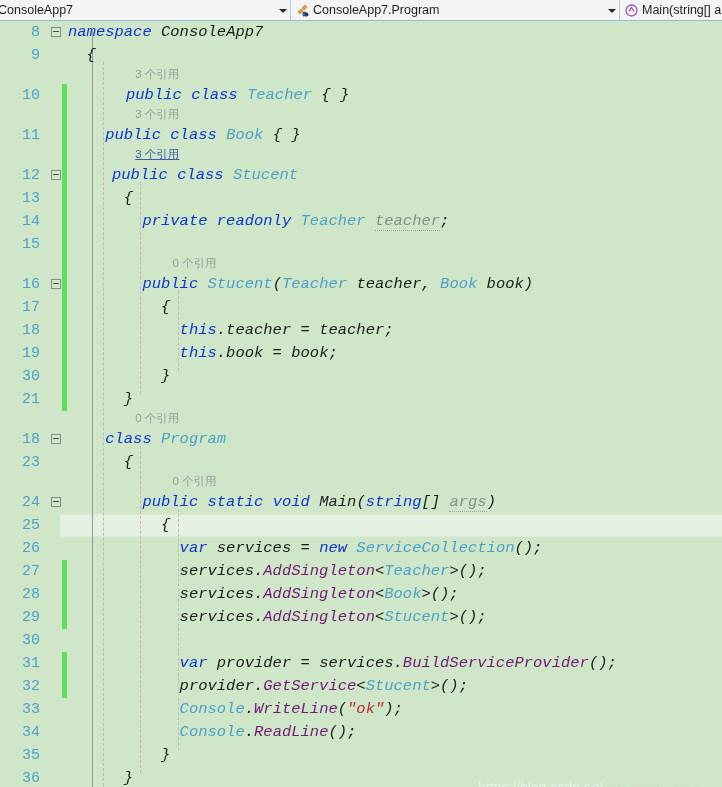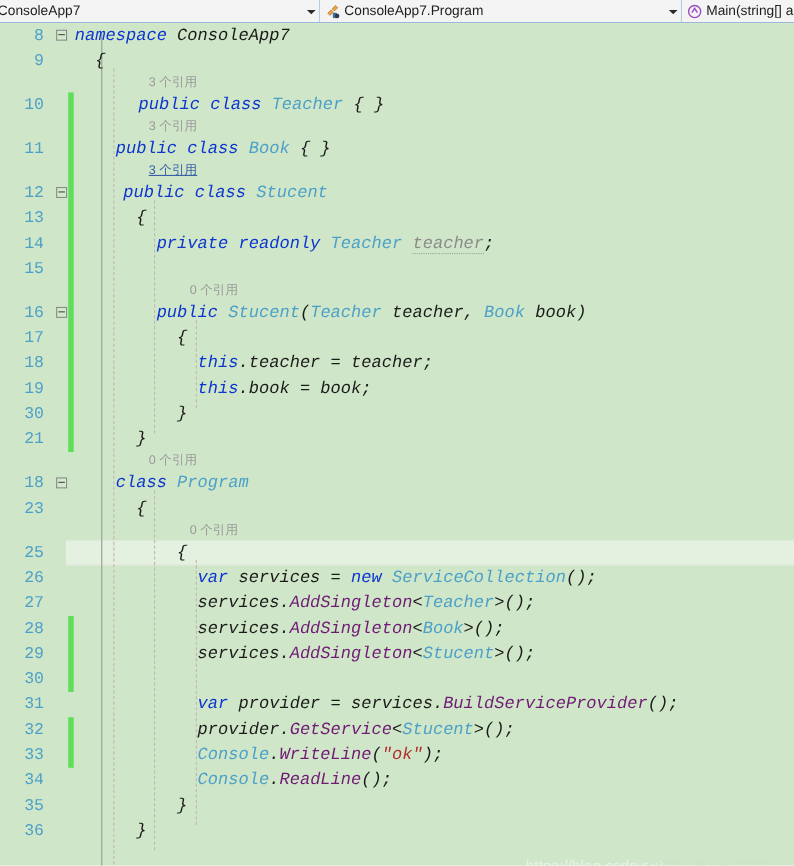--- a/index.html
+++ b/index.html
@@ -347,20 +347,27 @@
       </div>
       <div class="line">
         <span class="lnum">23</span>
         <span class="glyphcol"></span>
         <span class="codetext" style="padding-left: 55.8px;"><span class="punc">{</span></span>
       </div>
       <div class="cl-line">
         <span style="display: inline-block; width: 172.4px;"></span>
         <span class="codelens">0 个引用</span>
       </div>
+      <div class="line">
+        <span class="lnum">24</span>
+        <span class="glyphcol">
+          <span class="outline-box"></span>
+        </span>
+        <span class="codetext" style="padding-left: 74.4px;"><span class="kw">public </span><span class="kw">static </span><span class="kw">void </span><span class="pln">Main</span><span class="punc">(</span><span class="kw">string</span><span class="punc">[] </span><span class="unused">args</span><span class="punc">)</span></span>
+      </div>
       <div class="line current">
         <div class="linehl"></div>
         <span class="lnum">25</span>
         <span class="glyphcol"></span>
         <span class="codetext" style="padding-left: 93px;"><span class="punc">{</span></span>
       </div>
       <div class="line">
         <span class="lnum">26</span>
         <span class="glyphcol"></span>
         <span class="codetext" style="padding-left: 111.6px;"><span class="kw">var </span><span class="pln">services = </span><span class="kw">new </span><span class="typ">ServiceCollection</span><span class="punc">();</span></span>

